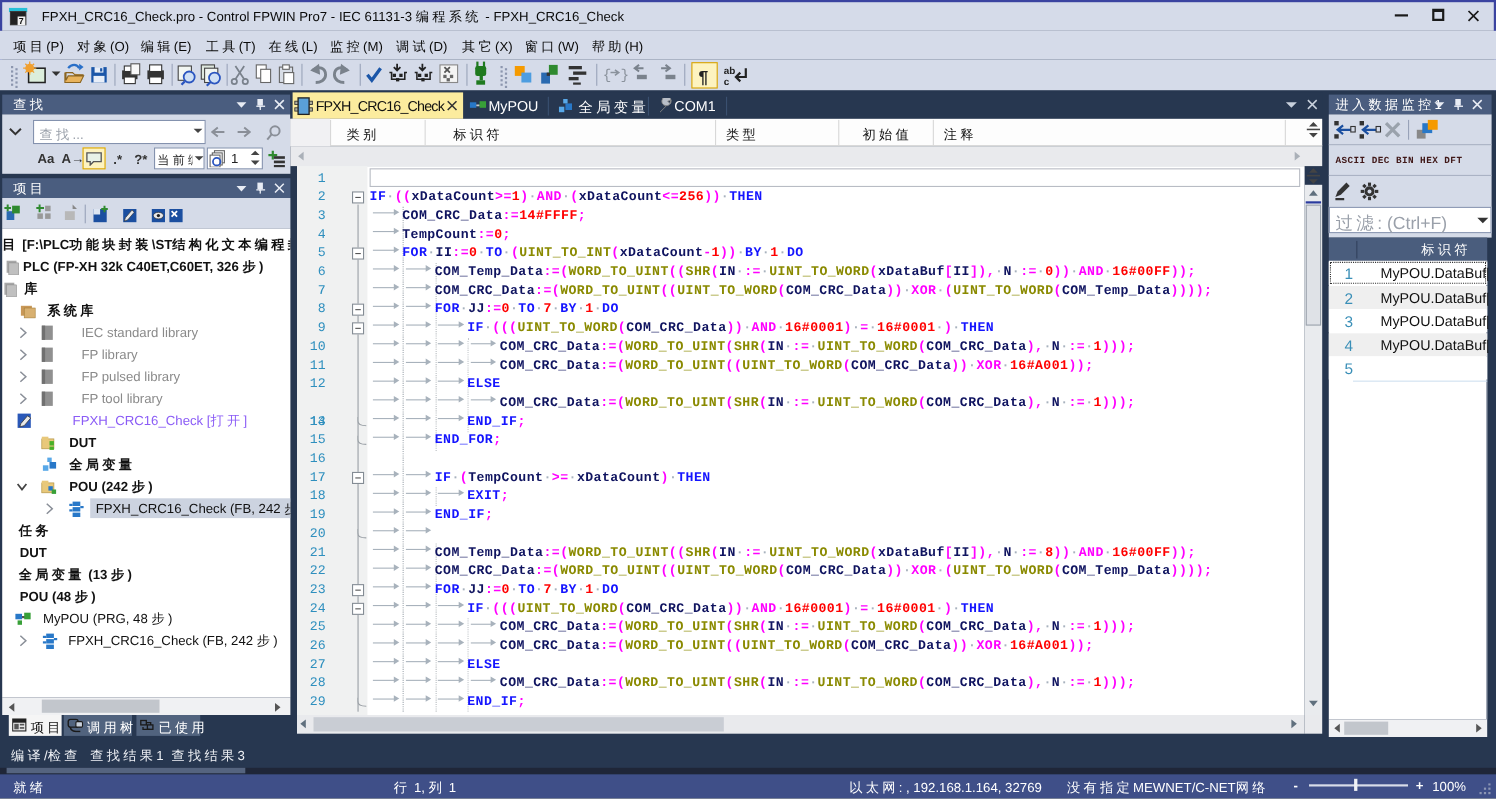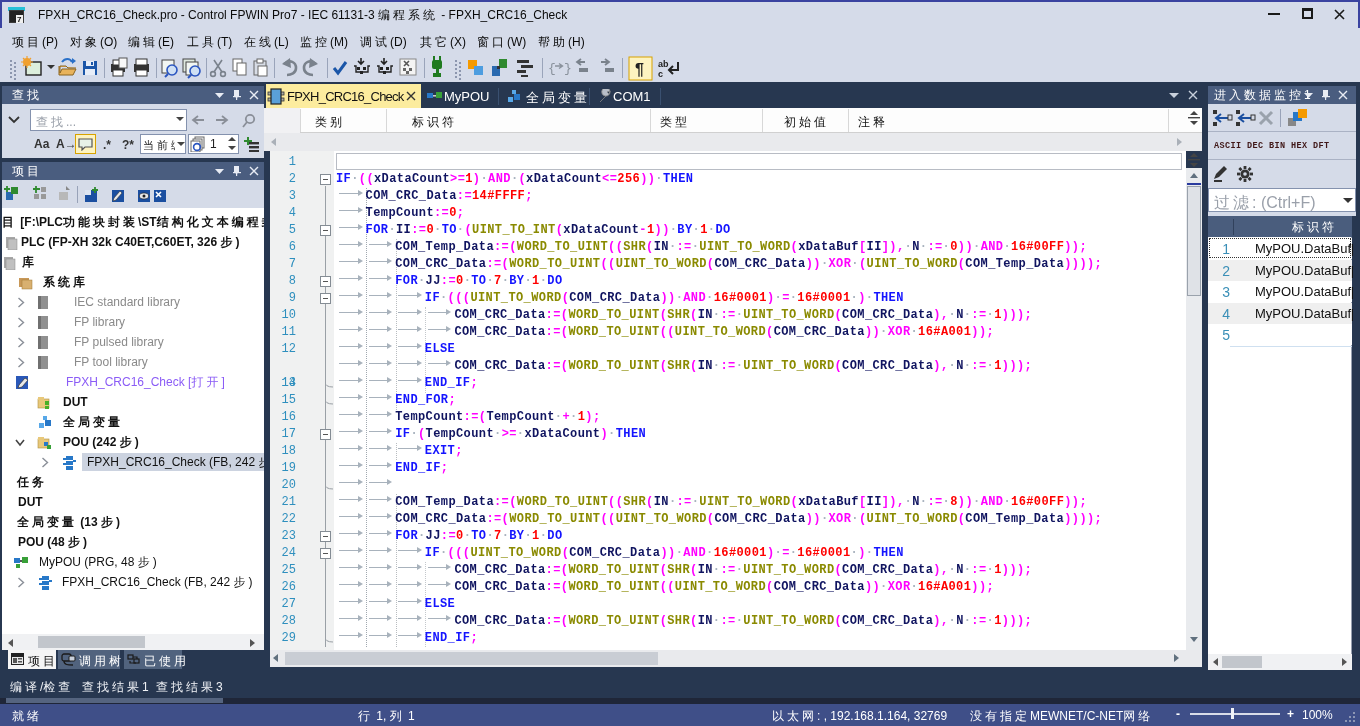--- a/index.html
+++ b/index.html
@@ -559,21 +559,20 @@
 <div class="cl code" style="top:239px;"><span class="t"></span><span class="t"></span><span class="v">COM_Temp_Data</span><span class="o">:=(</span><span class="f">WORD_TO_UINT</span><span class="o">((</span><span class="f">SHR</span><span class="o">(</span><span class="v">IN</span><span class="w">·</span><span class="o">:=</span><span class="w">·</span><span class="f">UINT_TO_WORD</span><span class="o">(</span><span class="v">xDataBuf</span><span class="o">[</span><span class="v">II</span><span class="o">]),</span><span class="w">·</span><span class="v">N</span><span class="w">·</span><span class="o">:=</span><span class="w">·</span><span class="n">0</span><span class="o">))</span><span class="w">·</span><span class="o">AND</span><span class="w">·</span><span class="n">16#00FF</span><span class="o">));</span></div>
 <div class="cl code" style="top:256px;"><span class="t"></span><span class="t"></span><span class="v">COM_CRC_Data</span><span class="o">:=(</span><span class="f">WORD_TO_UINT</span><span class="o">((</span><span class="f">UINT_TO_WORD</span><span class="o">(</span><span class="v">COM_CRC_Data</span><span class="o">))</span><span class="w">·</span><span class="o">XOR</span><span class="w">·</span><span class="o">(</span><span class="f">UINT_TO_WORD</span><span class="o">(</span><span class="v">COM_Temp_Data</span><span class="o">))));</span></div>
 <div class="cl code" style="top:273px;"><span class="t"></span><span class="t"></span><span class="k">FOR</span><span class="w">·</span><span class="v">JJ</span><span class="o">:=</span><span class="n">0</span><span class="w">·</span><span class="k">TO</span><span class="w">·</span><span class="n">7</span><span class="w">·</span><span class="k">BY</span><span class="w">·</span><span class="n">1</span><span class="w">·</span><span class="k">DO</span></div>
 <div class="cl code" style="top:290px;"><span class="t"></span><span class="t"></span><span class="t"></span><span class="k">IF</span><span class="w">·</span><span class="o">(((</span><span class="f">UINT_TO_WORD</span><span class="o">(</span><span class="v">COM_CRC_Data</span><span class="o">))</span><span class="w">·</span><span class="o">AND</span><span class="w">·</span><span class="n">16#0001</span><span class="o">)</span><span class="w">·</span><span class="o">=</span><span class="w">·</span><span class="n">16#0001</span><span class="w">·</span><span class="o">)</span><span class="w">·</span><span class="k">THEN</span></div>
 <div class="cl code" style="top:307px;"><span class="t"></span><span class="t"></span><span class="t"></span><span class="t"></span><span class="v">COM_CRC_Data</span><span class="o">:=(</span><span class="f">WORD_TO_UINT</span><span class="o">(</span><span class="f">SHR</span><span class="o">(</span><span class="v">IN</span><span class="w">·</span><span class="o">:=</span><span class="w">·</span><span class="f">UINT_TO_WORD</span><span class="o">(</span><span class="v">COM_CRC_Data</span><span class="o">),</span><span class="w">·</span><span class="v">N</span><span class="w">·</span><span class="o">:=</span><span class="w">·</span><span class="n">1</span><span class="o">)));</span></div>
 <div class="cl code" style="top:324px;"><span class="t"></span><span class="t"></span><span class="t"></span><span class="t"></span><span class="v">COM_CRC_Data</span><span class="o">:=(</span><span class="f">WORD_TO_UINT</span><span class="o">((</span><span class="f">UINT_TO_WORD</span><span class="o">(</span><span class="v">COM_CRC_Data</span><span class="o">))</span><span class="w">·</span><span class="o">XOR</span><span class="w">·</span><span class="n">16#A001</span><span class="o">));</span></div>
 <div class="cl code" style="top:341px;"><span class="t"></span><span class="t"></span><span class="t"></span><span class="k">ELSE</span></div>
 <div class="cl code" style="top:358px;"><span class="t"></span><span class="t"></span><span class="t"></span><span class="t"></span><span class="v">COM_CRC_Data</span><span class="o">:=(</span><span class="f">WORD_TO_UINT</span><span class="o">(</span><span class="f">SHR</span><span class="o">(</span><span class="v">IN</span><span class="w">·</span><span class="o">:=</span><span class="w">·</span><span class="f">UINT_TO_WORD</span><span class="o">(</span><span class="v">COM_CRC_Data</span><span class="o">),</span><span class="w">·</span><span class="v">N</span><span class="w">·</span><span class="o">:=</span><span class="w">·</span><span class="n">1</span><span class="o">)));</span></div>
 <div class="cl code" style="top:375px;"><span class="t"></span><span class="t"></span><span class="t"></span><span class="k">END_IF</span><span class="o">;</span></div>
 <div class="cl code" style="top:392px;"><span class="t"></span><span class="t"></span><span class="k">END_FOR</span><span class="o">;</span></div>
-<div class="cl code" style="top:409px;"><span class="t"></span><span class="t"></span><span class="v">TempCount</span><span class="o">:=(</span><span class="v">TempCount</span><span class="w">·</span><span class="o">+</span><span class="w">·</span><span class="n">1</span><span class="o">);</span></div>
 <div class="cl code" style="top:426px;"><span class="t"></span><span class="t"></span><span class="k">IF</span><span class="w">·</span><span class="o">(</span><span class="v">TempCount</span><span class="w">·</span><span class="o">&gt;=</span><span class="w">·</span><span class="v">xDataCount</span><span class="o">)</span><span class="w">·</span><span class="k">THEN</span></div>
 <div class="cl code" style="top:443px;"><span class="t"></span><span class="t"></span><span class="t"></span><span class="k">EXIT</span><span class="o">;</span></div>
 <div class="cl code" style="top:460px;"><span class="t"></span><span class="t"></span><span class="k">END_IF</span><span class="o">;</span></div>
 <div class="cl code" style="top:477px;"><span class="t"></span><span class="t"></span></div>
 <div class="cl code" style="top:494px;"><span class="t"></span><span class="t"></span><span class="v">COM_Temp_Data</span><span class="o">:=(</span><span class="f">WORD_TO_UINT</span><span class="o">((</span><span class="f">SHR</span><span class="o">(</span><span class="v">IN</span><span class="w">·</span><span class="o">:=</span><span class="w">·</span><span class="f">UINT_TO_WORD</span><span class="o">(</span><span class="v">xDataBuf</span><span class="o">[</span><span class="v">II</span><span class="o">]),</span><span class="w">·</span><span class="v">N</span><span class="w">·</span><span class="o">:=</span><span class="w">·</span><span class="n">8</span><span class="o">))</span><span class="w">·</span><span class="o">AND</span><span class="w">·</span><span class="n">16#00FF</span><span class="o">));</span></div>
 <div class="cl code" style="top:511px;"><span class="t"></span><span class="t"></span><span class="v">COM_CRC_Data</span><span class="o">:=(</span><span class="f">WORD_TO_UINT</span><span class="o">((</span><span class="f">UINT_TO_WORD</span><span class="o">(</span><span class="v">COM_CRC_Data</span><span class="o">))</span><span class="w">·</span><span class="o">XOR</span><span class="w">·</span><span class="o">(</span><span class="f">UINT_TO_WORD</span><span class="o">(</span><span class="v">COM_Temp_Data</span><span class="o">))));</span></div>
 <div class="cl code" style="top:528px;"><span class="t"></span><span class="t"></span><span class="k">FOR</span><span class="w">·</span><span class="v">JJ</span><span class="o">:=</span><span class="n">0</span><span class="w">·</span><span class="k">TO</span><span class="w">·</span><span class="n">7</span><span class="w">·</span><span class="k">BY</span><span class="w">·</span><span class="n">1</span><span class="w">·</span><span class="k">DO</span></div>
 <div class="cl code" style="top:545px;"><span class="t"></span><span class="t"></span><span class="t"></span><span class="k">IF</span><span class="w">·</span><span class="o">(((</span><span class="f">UINT_TO_WORD</span><span class="o">(</span><span class="v">COM_CRC_Data</span><span class="o">))</span><span class="w">·</span><span class="o">AND</span><span class="w">·</span><span class="n">16#0001</span><span class="o">)</span><span class="w">·</span><span class="o">=</span><span class="w">·</span><span class="n">16#0001</span><span class="w">·</span><span class="o">)</span><span class="w">·</span><span class="k">THEN</span></div>
 <div class="cl code" style="top:562px;"><span class="t"></span><span class="t"></span><span class="t"></span><span class="t"></span><span class="v">COM_CRC_Data</span><span class="o">:=(</span><span class="f">WORD_TO_UINT</span><span class="o">(</span><span class="f">SHR</span><span class="o">(</span><span class="v">IN</span><span class="w">·</span><span class="o">:=</span><span class="w">·</span><span class="f">UINT_TO_WORD</span><span class="o">(</span><span class="v">COM_CRC_Data</span><span class="o">),</span><span class="w">·</span><span class="v">N</span><span class="w">·</span><span class="o">:=</span><span class="w">·</span><span class="n">1</span><span class="o">)));</span></div>
 <div class="cl code" style="top:579px;"><span class="t"></span><span class="t"></span><span class="t"></span><span class="t"></span><span class="v">COM_CRC_Data</span><span class="o">:=(</span><span class="f">WORD_TO_UINT</span><span class="o">((</span><span class="f">UINT_TO_WORD</span><span class="o">(</span><span class="v">COM_CRC_Data</span><span class="o">))</span><span class="w">·</span><span class="o">XOR</span><span class="w">·</span><span class="n">16#A001</span><span class="o">));</span></div>

